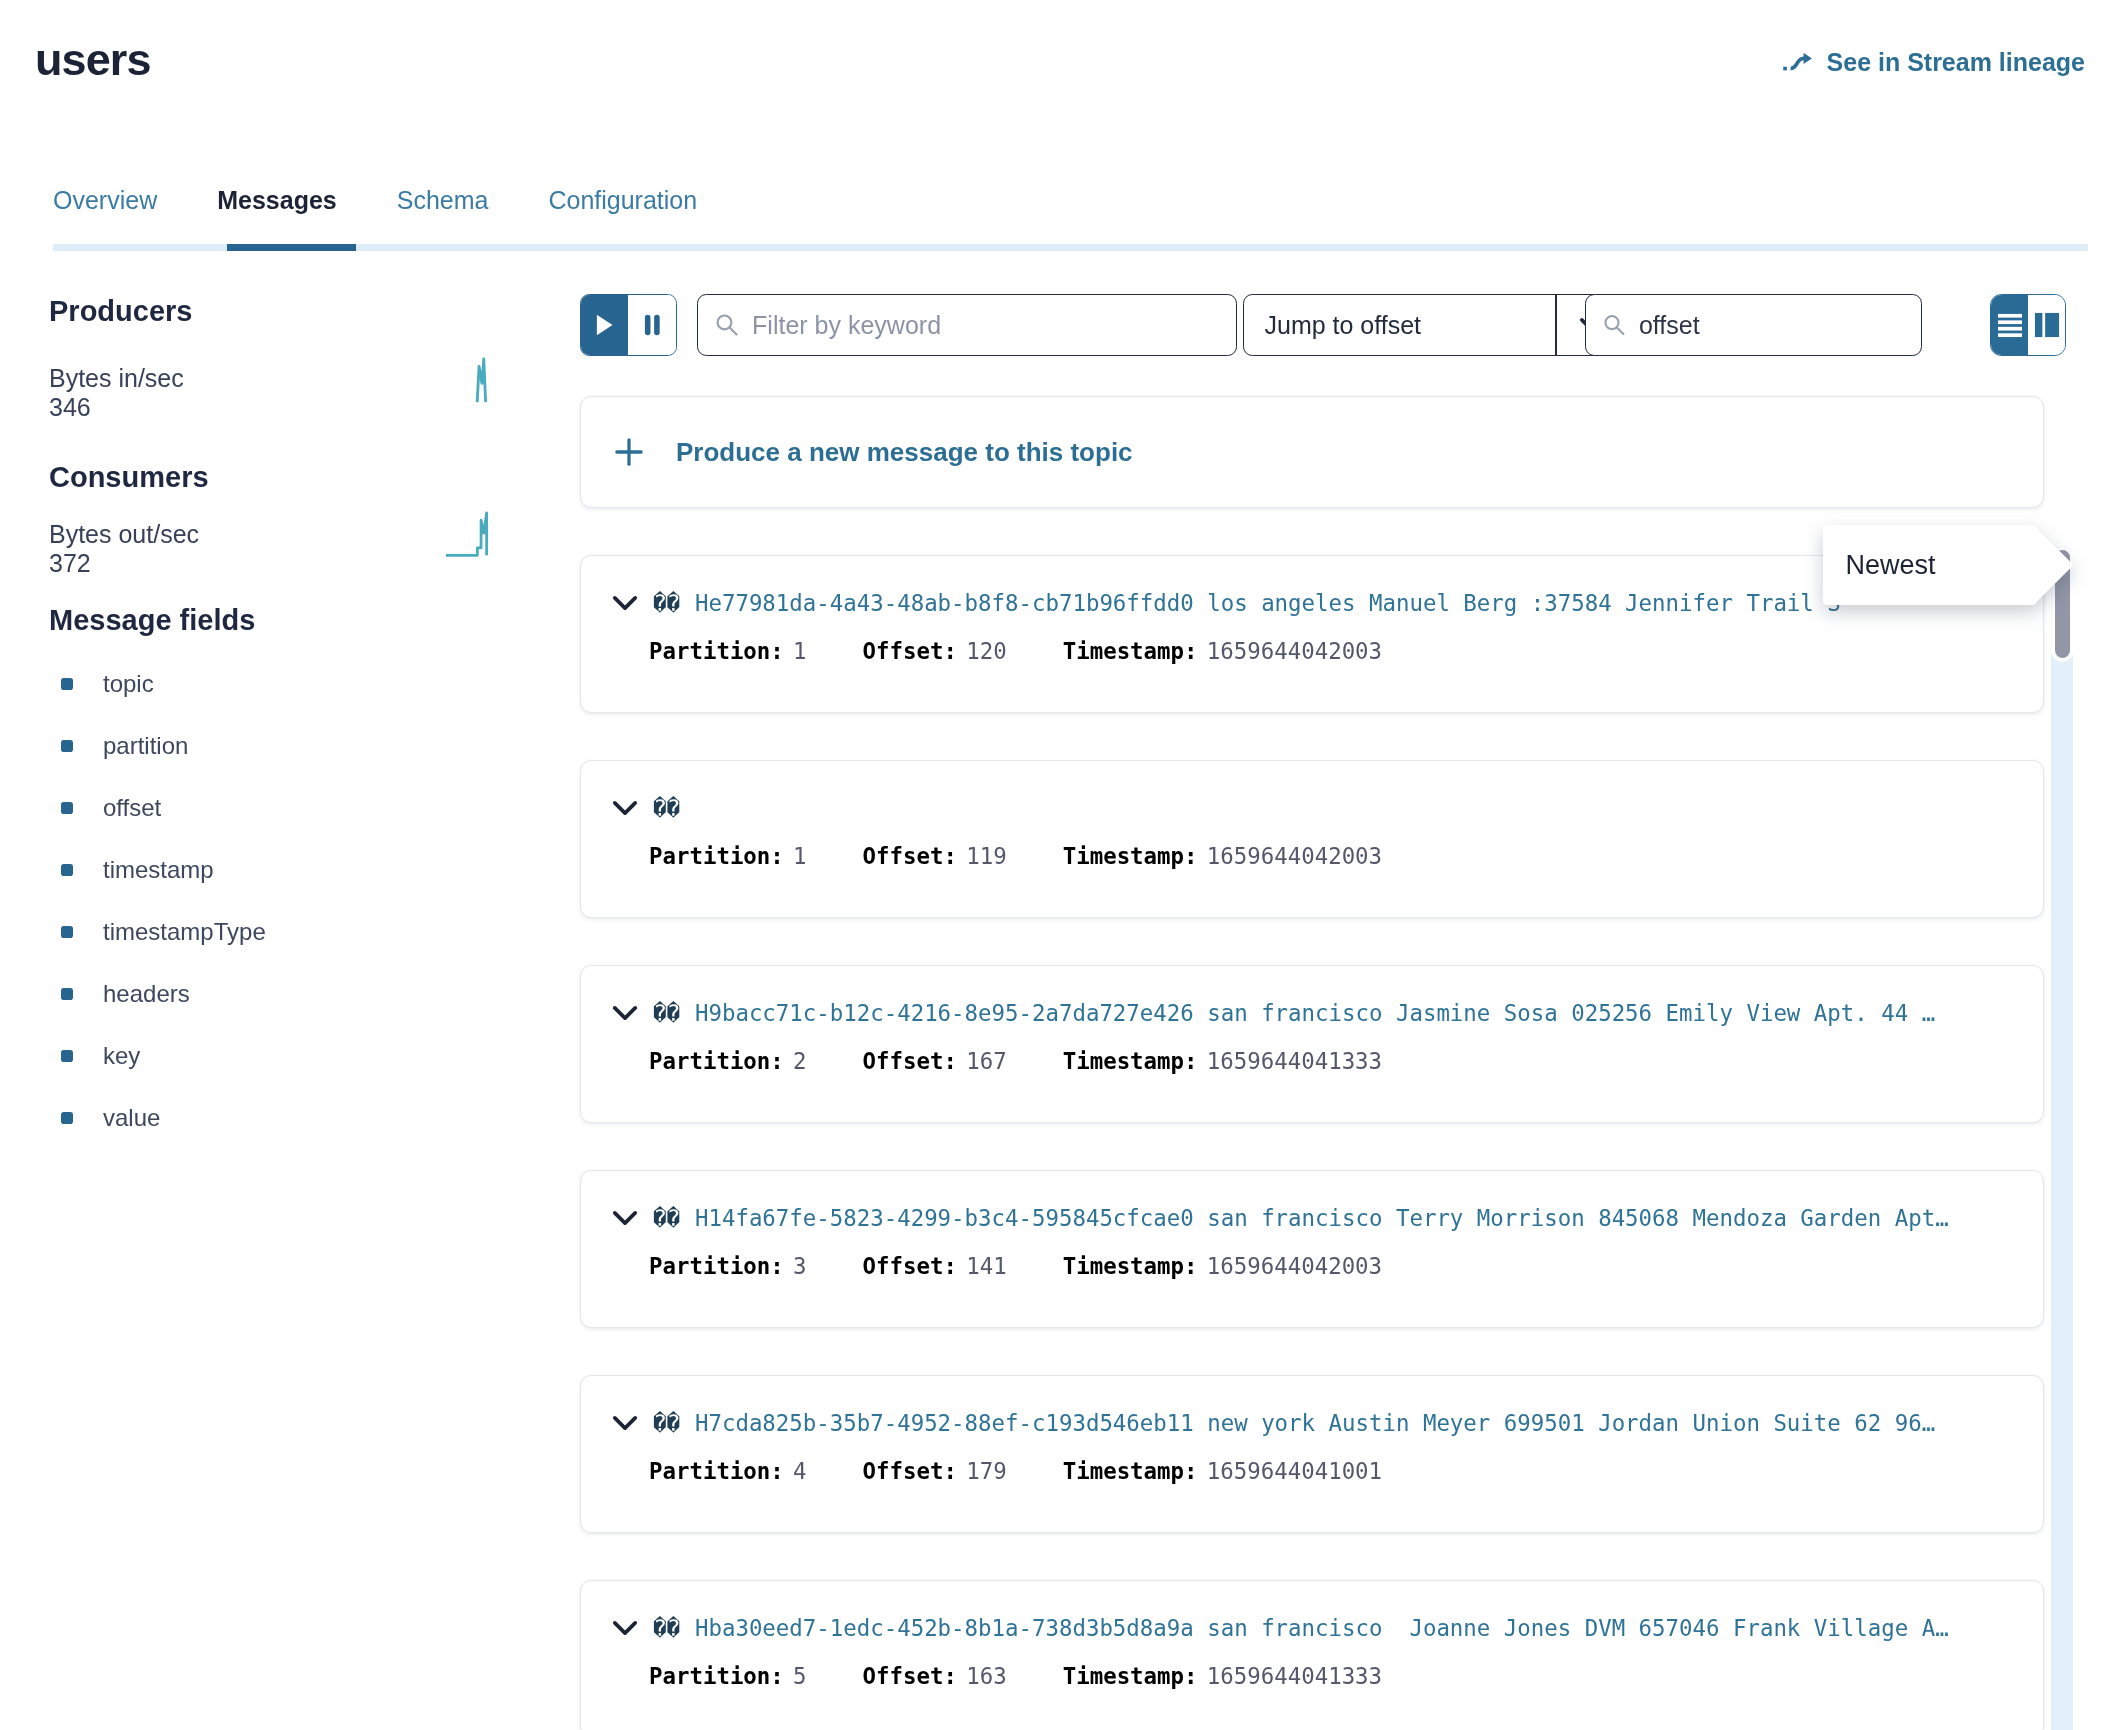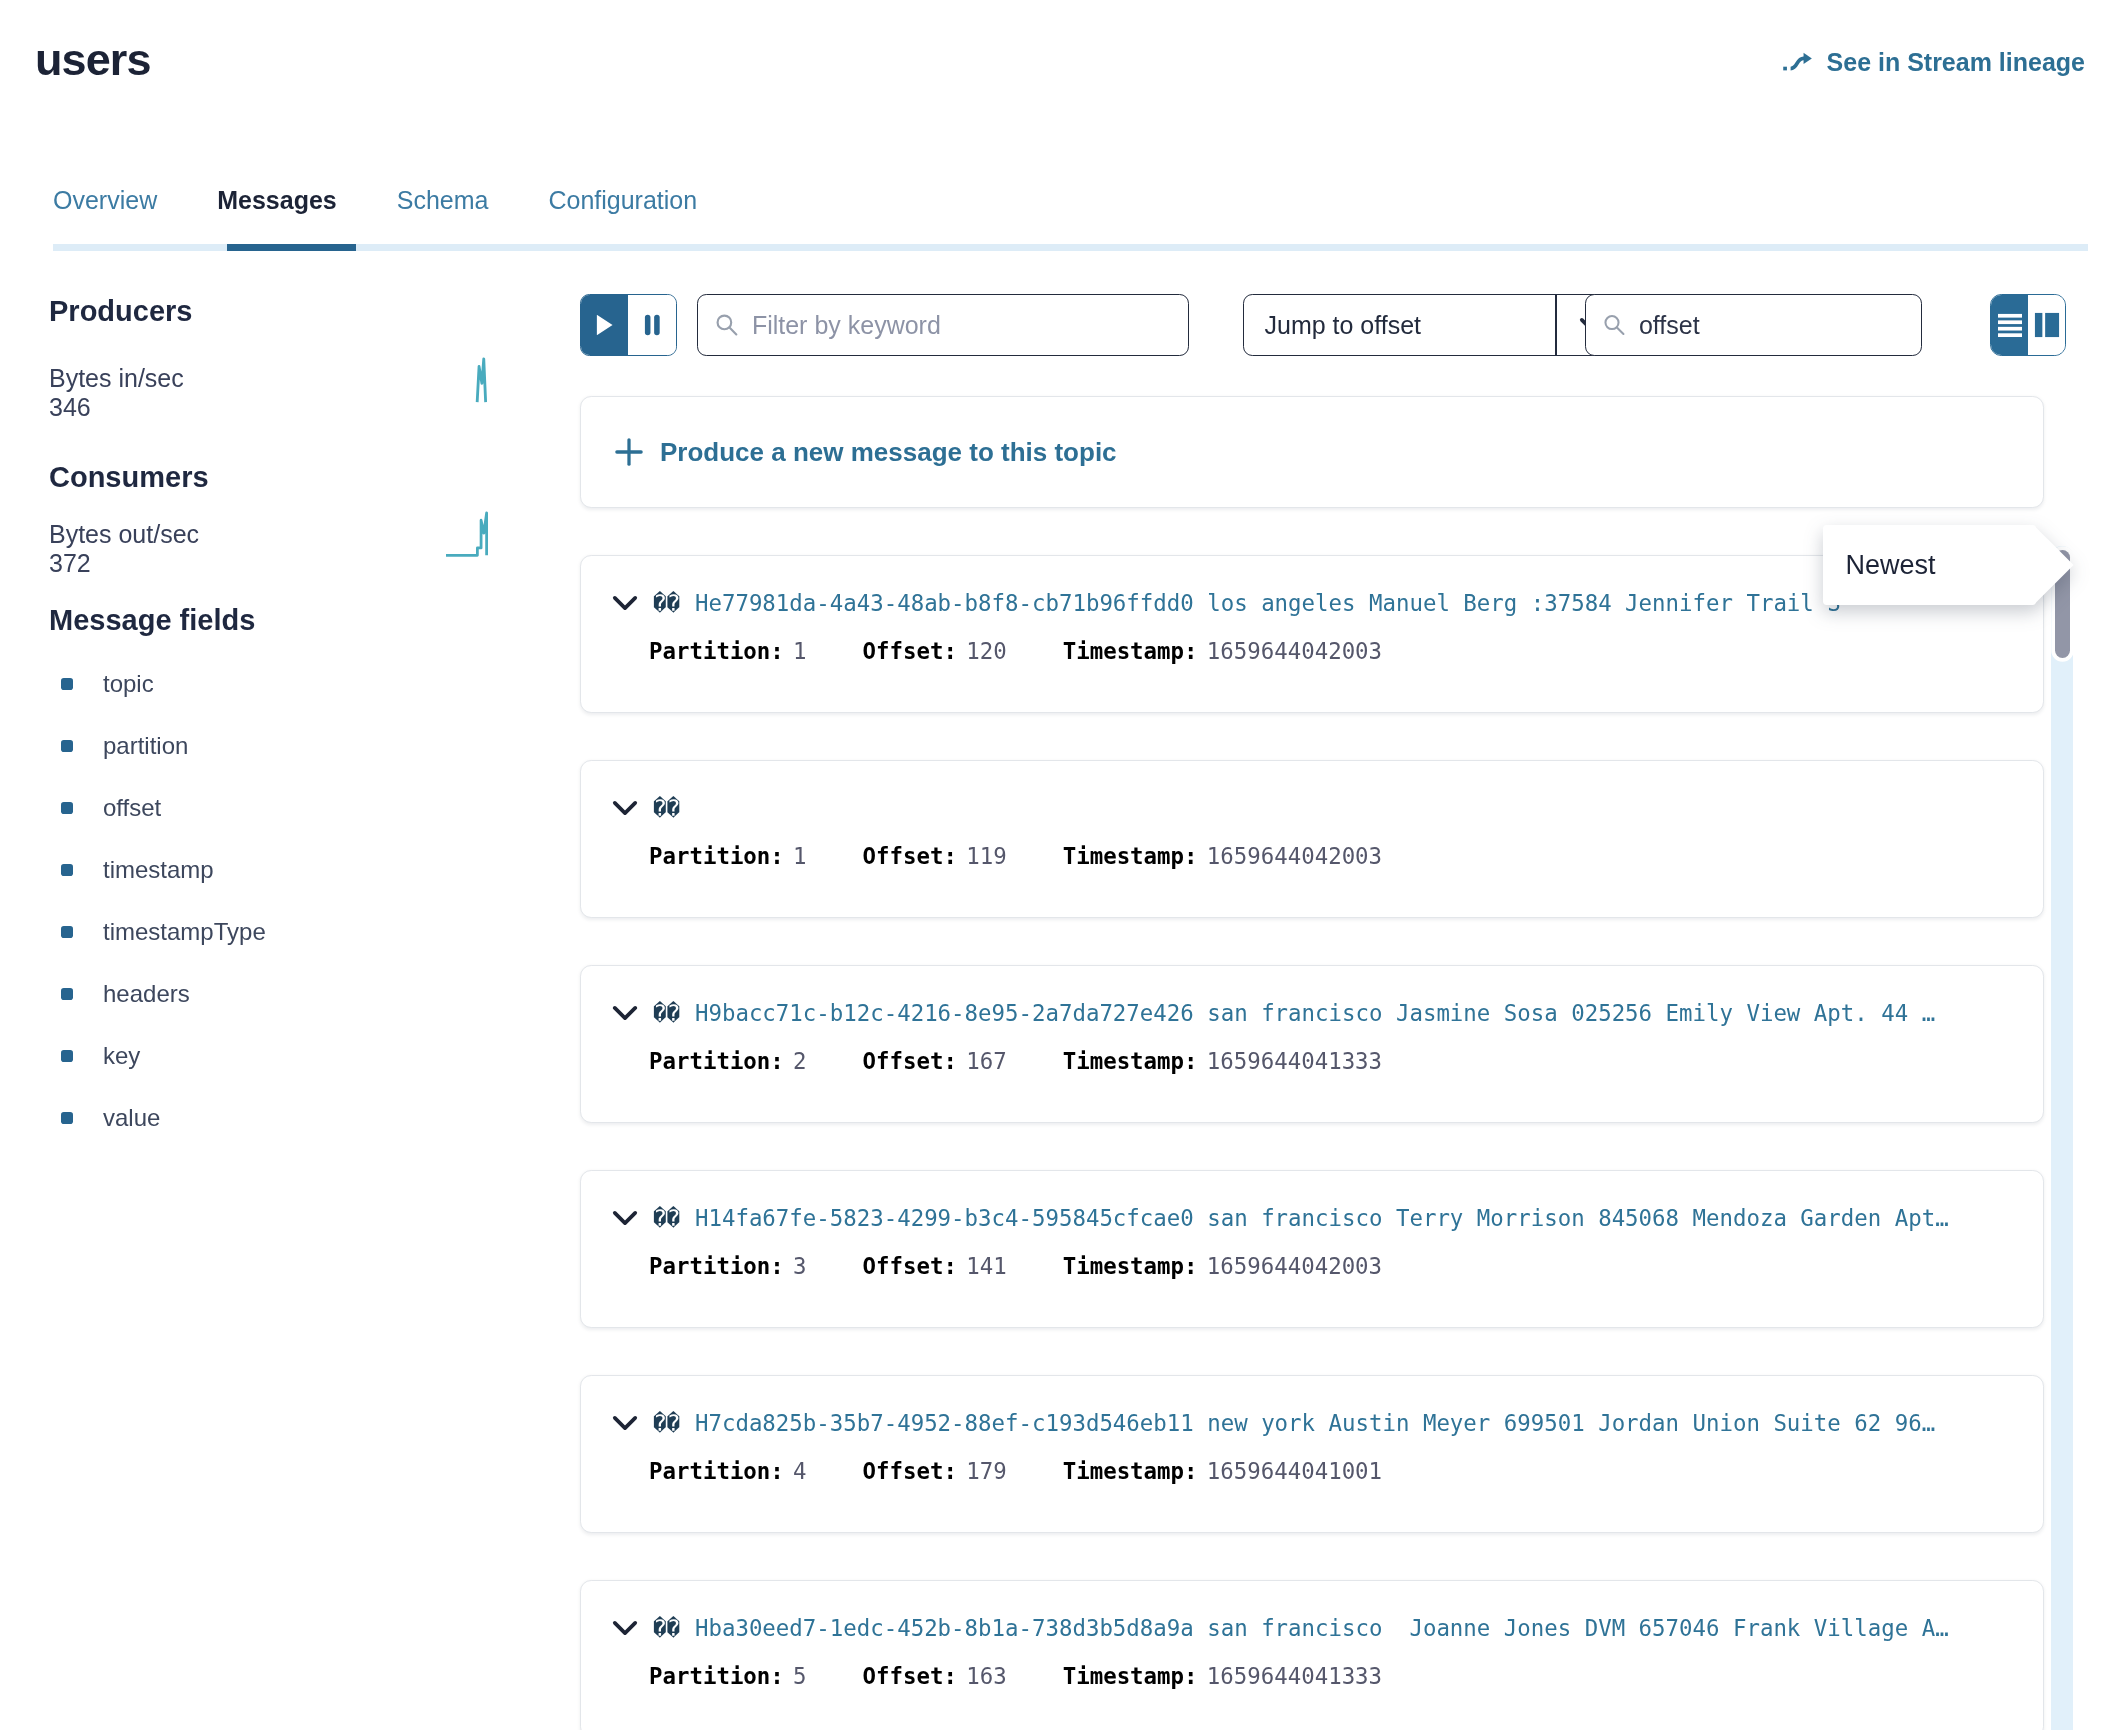--- a/index.html
+++ b/index.html
@@ -26,38 +26,38 @@
   .fields-list { position:absolute; left:61px; top:653px; }
   .field-item { display:flex; align-items:center; height:62px; font-size:24px; color:#3d475d; }
   .bullet { width:12px; height:12px; border-radius:2.8px; background:#27648f; margin-right:30px; flex:0 0 auto; }
   
   .toolbar-el { position:absolute; top:294px; height:62px; }
   .playpause { left:580px; width:97px; display:flex; border:1.9px solid #27648f; border-radius:9.3px; overflow:hidden; background:#fff; }
   .pp-seg { flex:1; display:flex; align-items:center; justify-content:center; cursor:pointer; }
   .pp-play { background:#27648f; }
   .pp-pause { background:#fff; border-left:1.9px solid #fff; }
   .text-input { border:1.9px solid #232b3d; border-radius:9.3px; background:#fff; display:flex; align-items:center; padding:0 17px; gap:13px; }
-  .filter-box { left:697px; width:492px; }
+  .filter-box { left:697px; width:540px; }
   .filter-box input, .offset-box input { border:none; outline:none; font-size:25px; width:100%;
     font-family:"Liberation Sans",sans-serif; color:#2c3347; background:transparent; }
   .filter-box input::placeholder { color:#8d93a6; }
   .jump-select { left:1243px; width:384px; border:1.9px solid #232b3d; border-radius:9.3px; background:#fff;
     display:flex; align-items:center; cursor:pointer; }
   .jump-label { flex:1; padding-left:20.5px; font-size:25px; color:#232b3d; }
   .jump-divider { width:1.9px; height:100%; background:#232b3d; }
   .jump-caret { width:69px; display:flex; align-items:center; justify-content:center; }
   .offset-box { left:1585px; width:337px; }
   .view-toggle { left:1990px; width:76px; display:flex; border:1.9px solid #2a6b96; border-radius:11.2px; overflow:hidden; background:#fff; }
   .vt-seg { flex:1; display:flex; align-items:center; justify-content:center; cursor:pointer; }
   .vt-list { background:#2a6b96; }
   .vt-cols { background:#fff; }
   
   .produce-card { position:absolute; left:580px; top:396px; width:1464px; height:112px; background:#fff;
     border:0.9px solid #e3e6ea; border-radius:11.2px; box-shadow:0 1.9px 3.7px rgba(30,40,60,.08);
-    display:flex; align-items:center; padding-left:34px; gap:17px; cursor:pointer; }
+    display:flex; align-items:center; padding-left:34px; gap:33px; cursor:pointer; }
   .produce-label { color:#2d6f94; font-size:26px; font-weight:700; }
   
   .msg-card { position:absolute; left:580px; width:1464px; height:158px; background:#fff;
     border:0.9px solid #e3e6ea; border-radius:11.2px; box-shadow:0 1.9px 3.7px rgba(30,40,60,.08); padding:34px 28px 0 31px; }
   .msg-keyline { display:flex; align-items:center; gap:15px; white-space:nowrap; overflow:hidden; }
   .msg-key { font-family:"DejaVu Sans Mono", monospace; font-size:22.4px; color:#2f7397; white-space:pre; overflow:hidden; }
   .msg-prefix { font-family:"DejaVu Sans Mono", monospace; font-size:22.4px; color:#1f3d54; }
   .msg-meta { display:flex; gap:56px; margin:22.4px 0 0 37px; font-family:"DejaVu Sans Mono", monospace; font-size:22.4px; }
   .meta-label { font-weight:700; color:#000000; }
   .meta-value { color:#55576b; margin-left:9.3px; }

